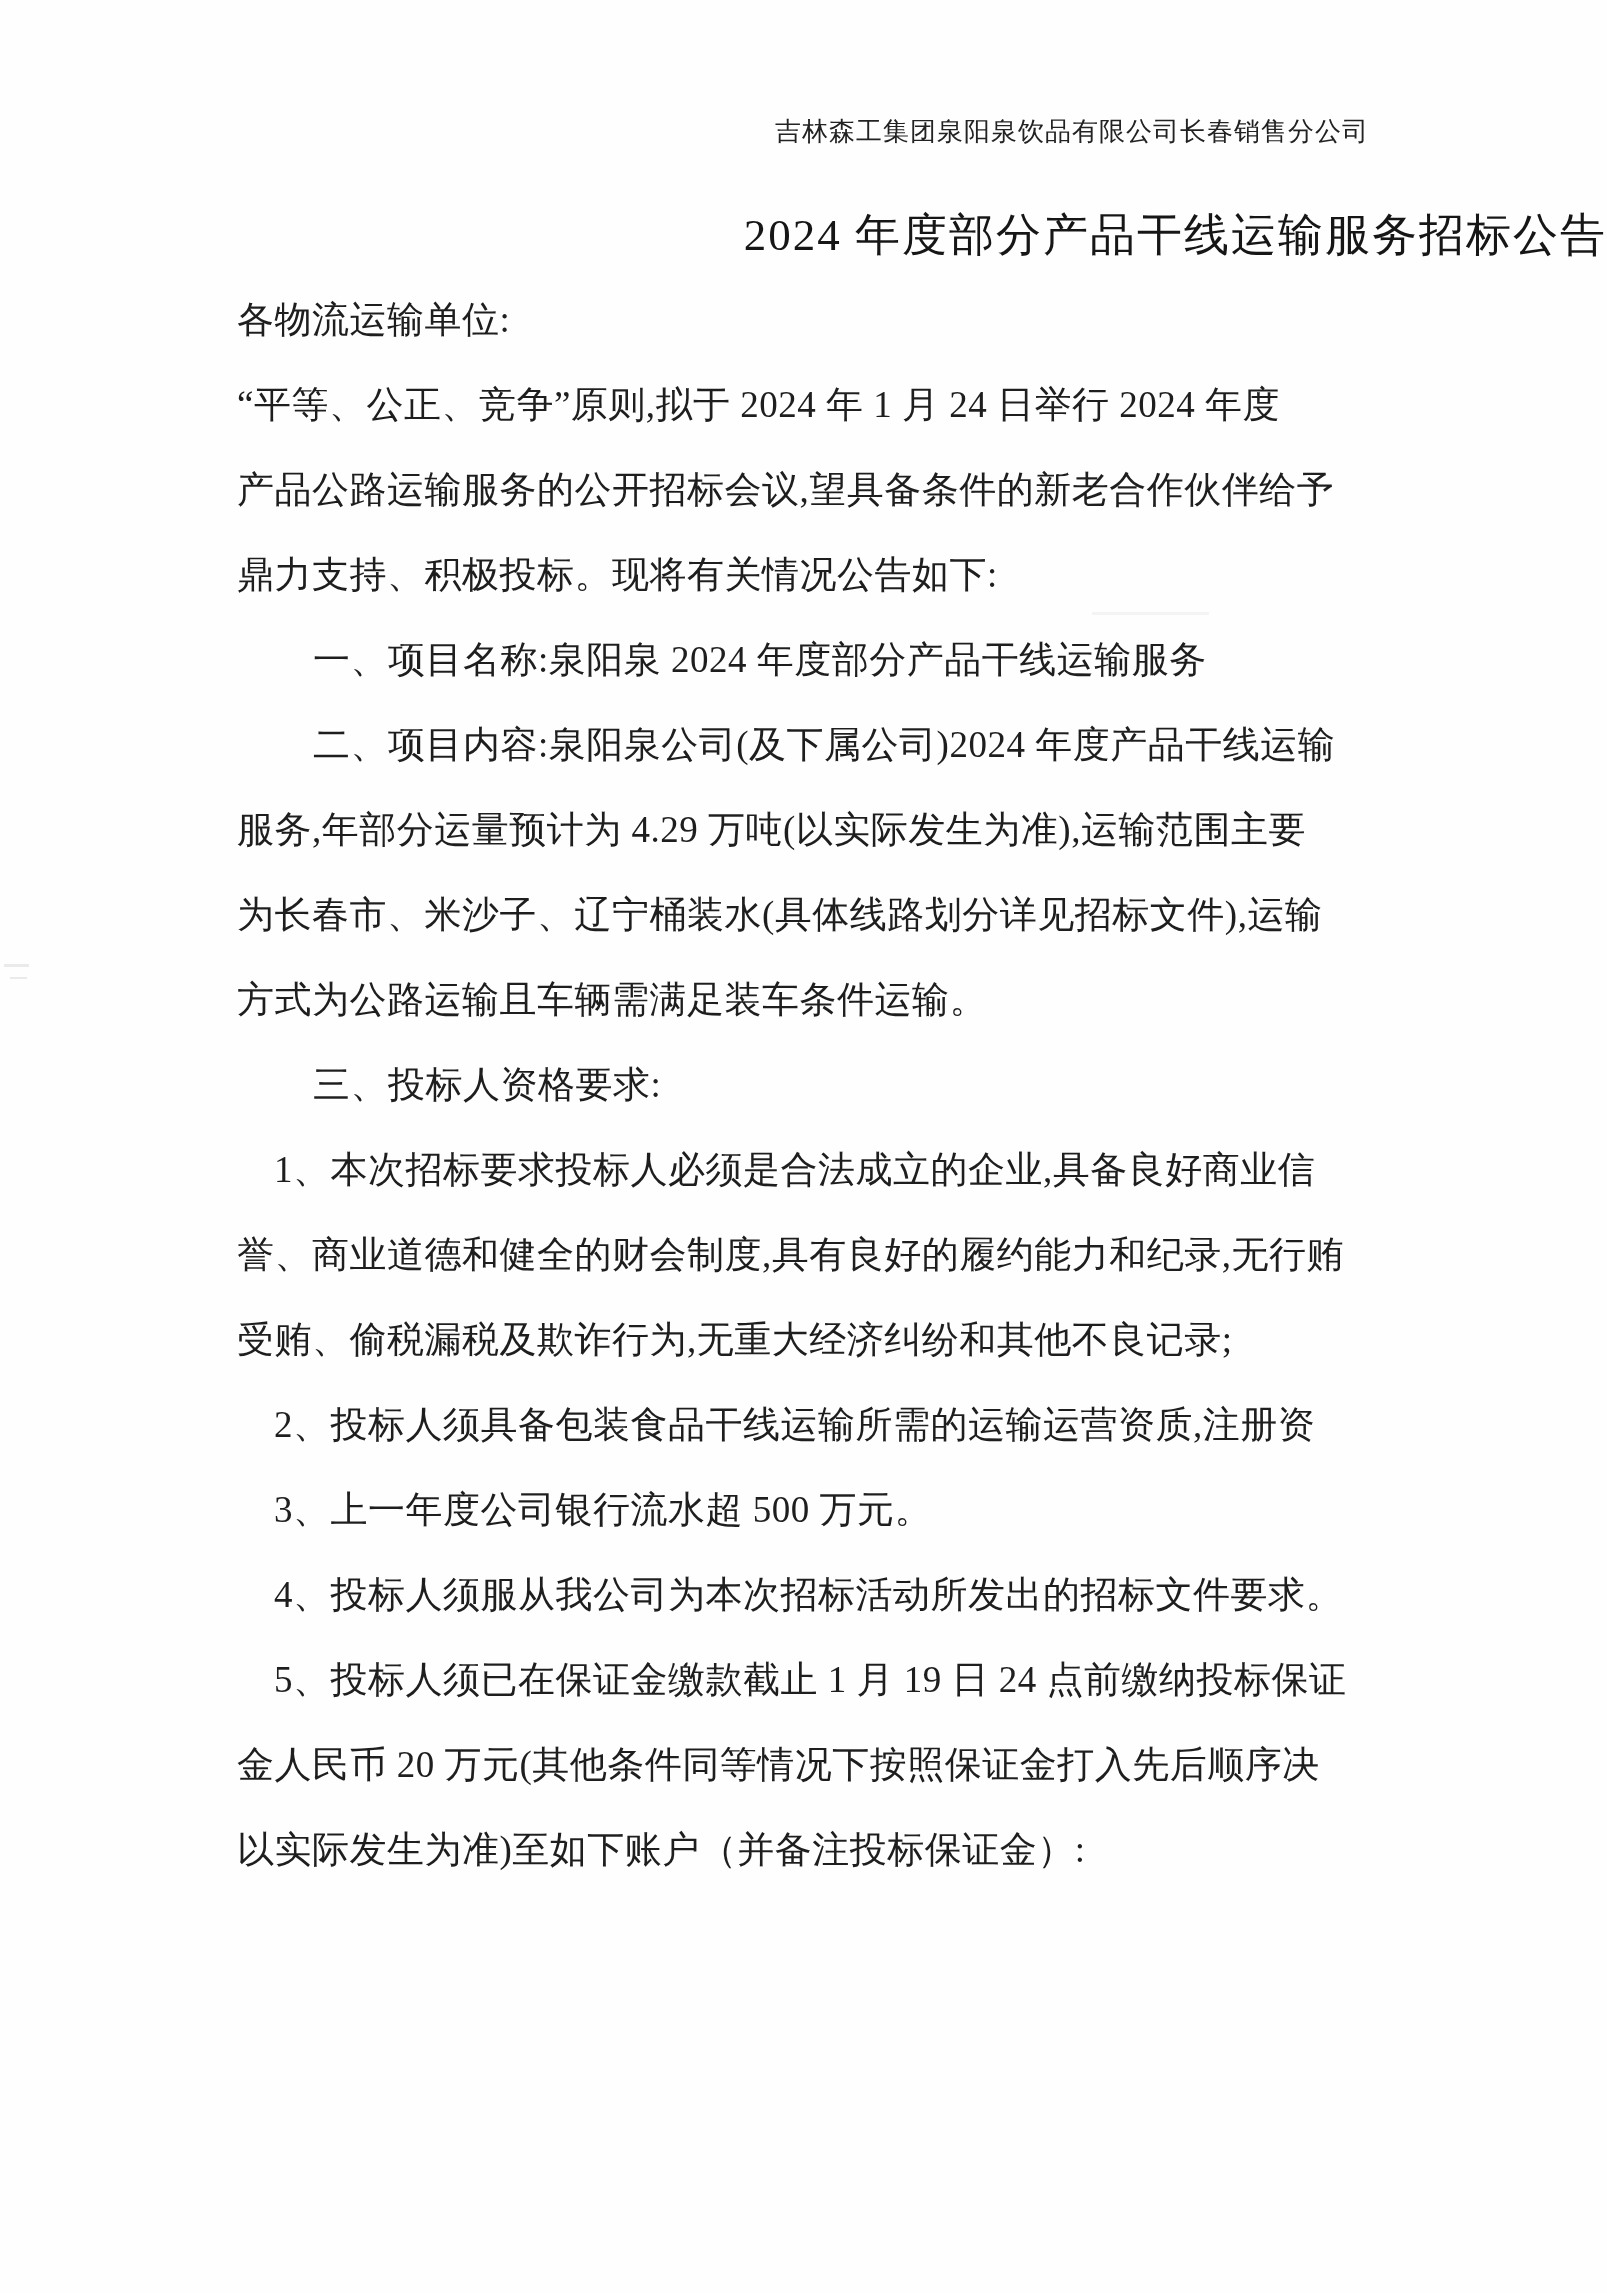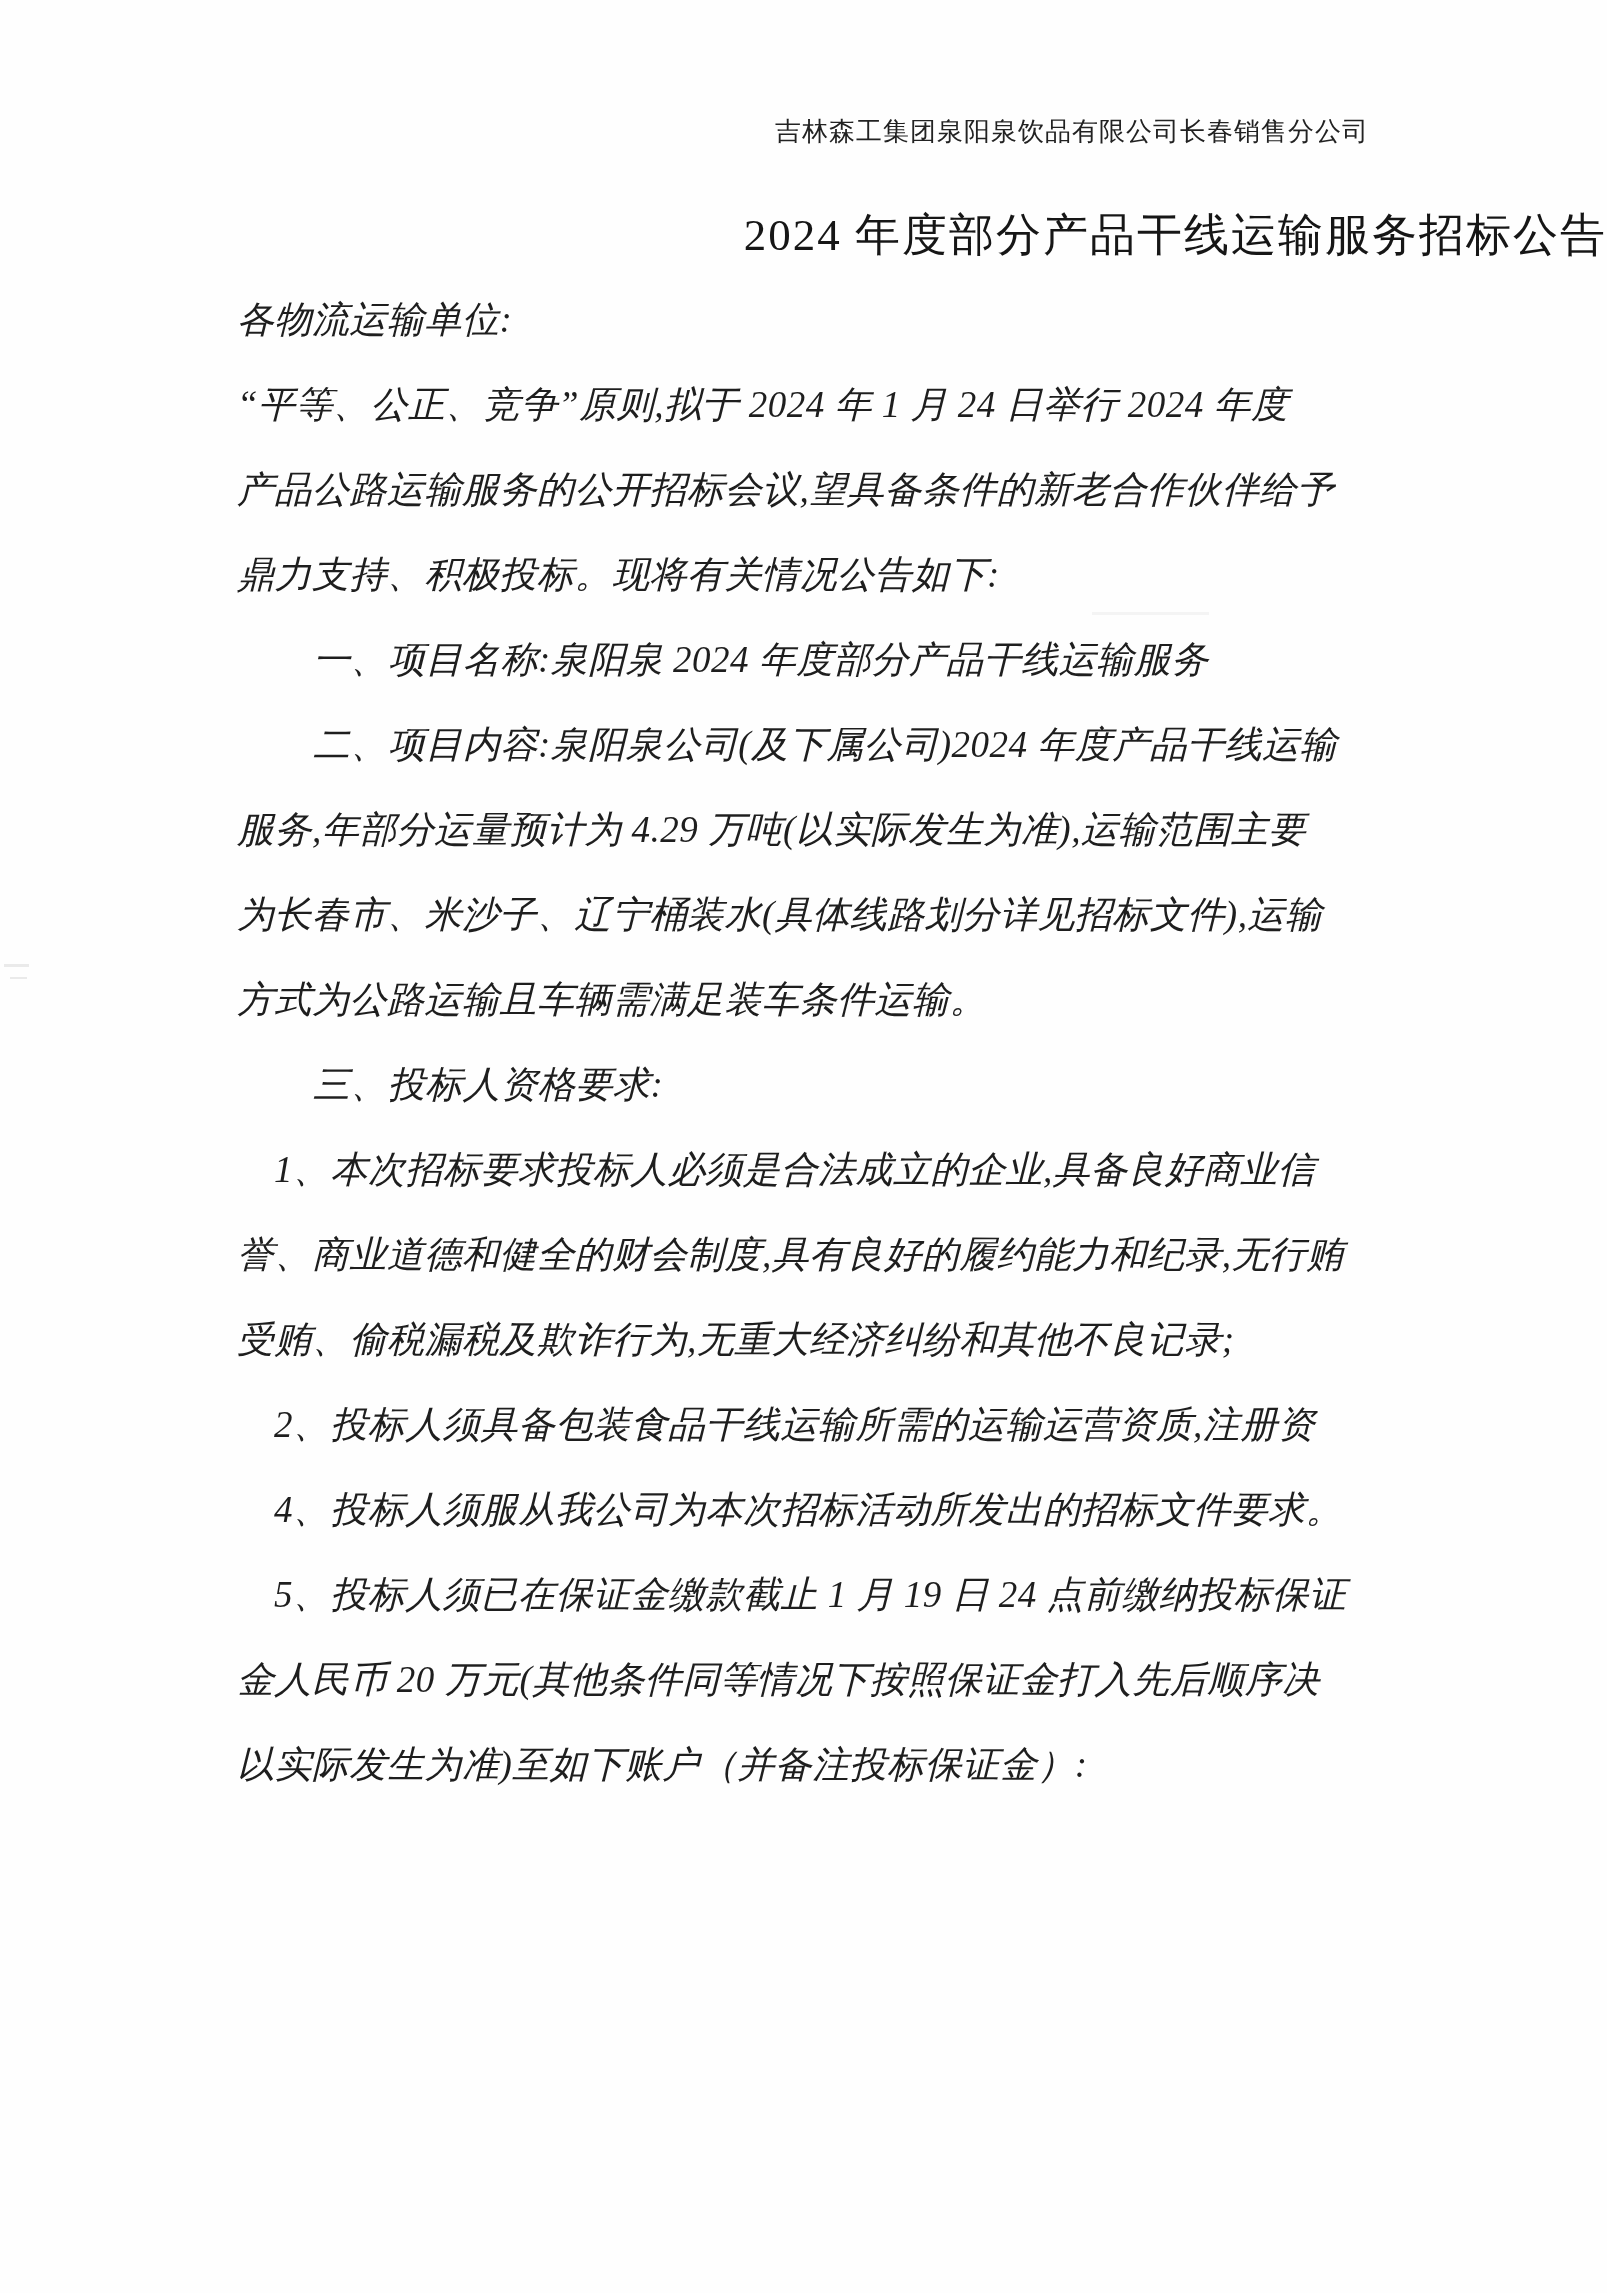--- a/index.html
+++ b/index.html
@@ -28,21 +28,20 @@
     margin-top: 55px;
     text-align: right;
     font-size: 45px;
     line-height: 64px;
     letter-spacing: 2px;
     font-weight: 400;
     color: #161616;
   }
   .doc-body {
     padding: 9.8px 219px 0 237px;
-    font-style: italic;
   }
   .line {
     font-size: 37px;
     line-height: 85px;
     height: 85px;
     white-space: nowrap;
     letter-spacing: 0.5px;
     color: #1e1e1e;
   }
   .ind-1 { padding-left: 37px; }
@@ -74,20 +73,21 @@
     <div class="line ind-2">一、项目名称:泉阳泉 2024 年度部分产品干线运输服务</div>
     <div class="line ind-2">二、项目内容:泉阳泉公司(及下属公司)2024 年度产品干线运输</div>
     <div class="line ind-0">服务,年部分运量预计为 4.29 万吨(以实际发生为准),运输范围主要</div>
     <div class="line ind-0">为长春市、米沙子、辽宁桶装水(具体线路划分详见招标文件),运输</div>
     <div class="line ind-0">方式为公路运输且车辆需满足装车条件运输。</div>
     <div class="line ind-2">三、投标人资格要求:</div>
     <div class="line ind-1">1、本次招标要求投标人必须是合法成立的企业,具备良好商业信</div>
     <div class="line ind-0">誉、商业道德和健全的财会制度,具有良好的履约能力和纪录,无行贿</div>
     <div class="line ind-0">受贿、偷税漏税及欺诈行为,无重大经济纠纷和其他不良记录;</div>
     <div class="line ind-1">2、投标人须具备包装食品干线运输所需的运输运营资质,注册资</div>
+    <div class="line ind-1">3、上一年度公司银行流水超 500 万元。</div>
     <div class="line ind-1">4、投标人须服从我公司为本次招标活动所发出的招标文件要求。</div>
     <div class="line ind-1">5、投标人须已在保证金缴款截止 1 月 19 日 24 点前缴纳投标保证</div>
     <div class="line ind-0">金人民币 20 万元(其他条件同等情况下按照保证金打入先后顺序决</div>
     <div class="line ind-0">以实际发生为准)至如下账户（并备注投标保证金）:</div>
   </div>
 
   <div class="artifact a1"></div>
   <div class="artifact a2"></div>
   <div class="artifact a3"></div>
 

